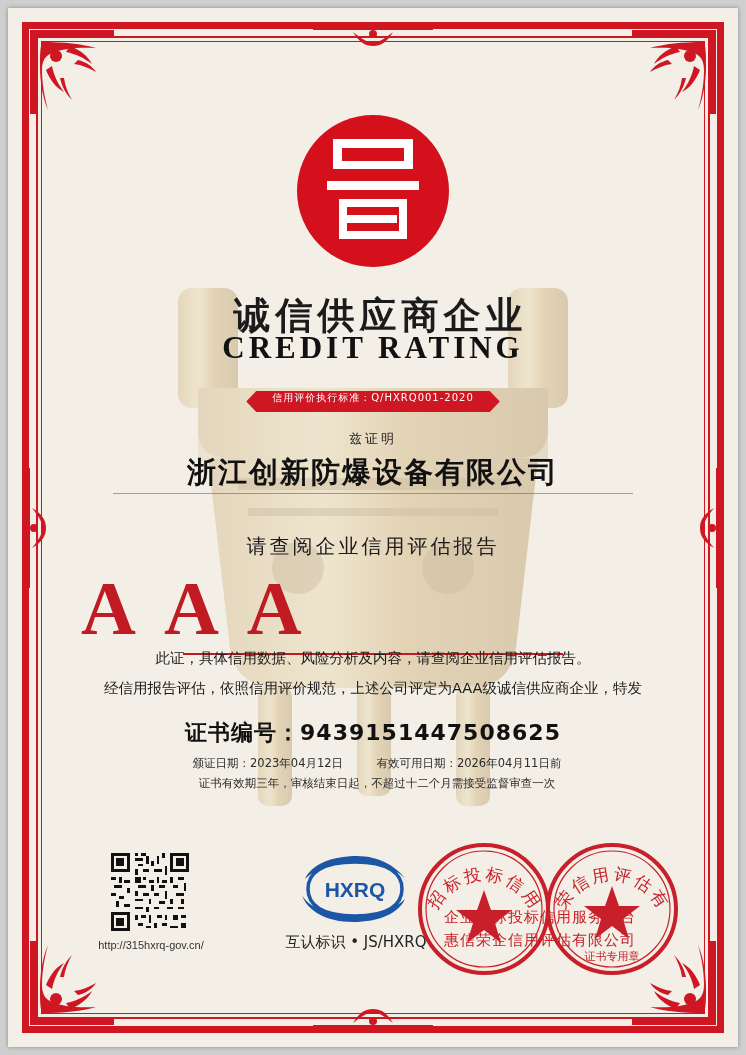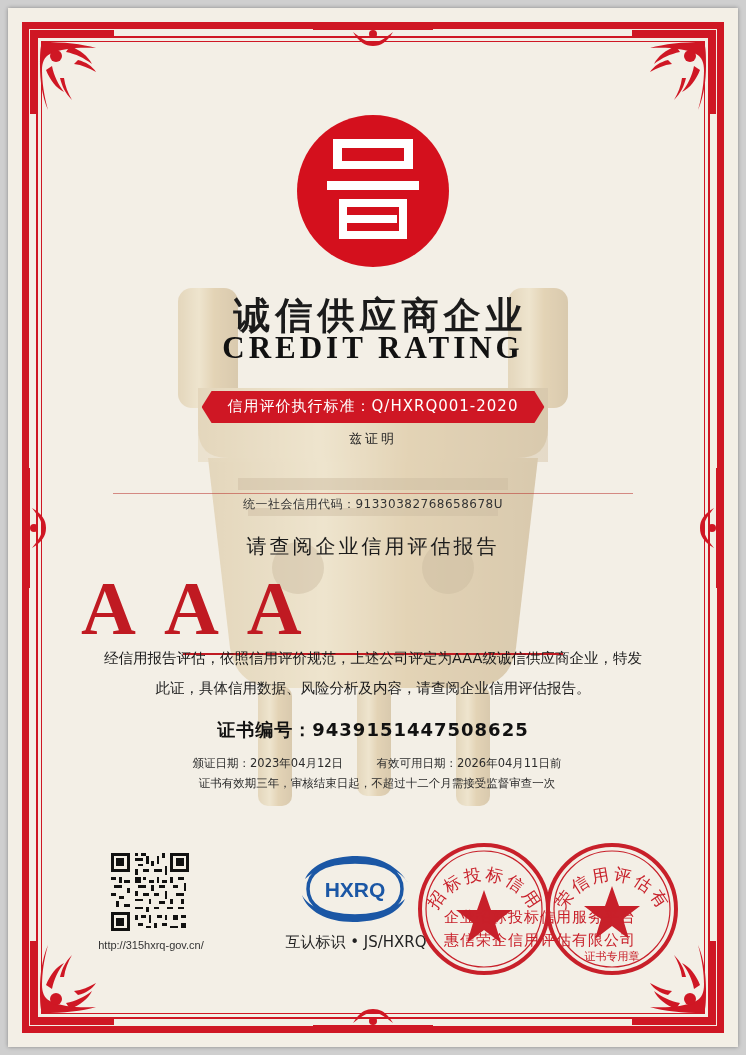--- a/index.html
+++ b/index.html
@@ -73,22 +73,22 @@
     font-family:"Liberation Serif", serif;
     font-size:31px;
     font-weight:bold;
     letter-spacing:4px;
     color:#111;
   }
   .std-banner{
     position:absolute;left:50%;top:338px;transform:translateX(-50%);
     background:#cf1724;
     color:#fff;
-    font-size:15px;
-    padding:6px 26px 7px 26px;
+    font-size:10px;
+    padding:0 26px 7px 26px;
     letter-spacing:1px;
     white-space:nowrap;
     clip-path:polygon(10px 0,calc(100% - 10px) 0,100% 50%,calc(100% - 10px) 100%,10px 100%,0 50%);
     font-family:"DejaVu Sans", sans-serif;
   }
   .hereby{
     position:absolute;left:0;right:0;top:377px;
     text-align:center;font-size:13px;color:#222;letter-spacing:3px;
     font-family:"DejaVu Sans", sans-serif;
   }
@@ -136,21 +136,21 @@
     font-family:"DejaVu Sans", sans-serif;
     font-size:14.5px;
     line-height:30px;
     color:#1b1b1b;
   }
   .cert-no{
     position:absolute;left:0;right:0;top:665px;
     text-align:center;
     font-family:"DejaVu Sans", sans-serif;
     font-weight:bold;
-    font-size:18px;
+    font-size:22px;
     color:#111;
     letter-spacing:1px;
   }
   .dates{
     position:absolute;left:8px;right:0;top:700px;
     text-align:center;
     font-family:"DejaVu Sans", sans-serif;
     font-size:11.5px;
     color:#2b2b2b;
     line-height:20px;
@@ -312,30 +312,30 @@
         <rect x="46" y="120" width="68" height="8"></rect>
         <rect x="106" y="88" width="8" height="40"></rect>
       </g>
     </svg>
 
     <div class="title-cn">诚信供应商企业</div>
     <div class="title-en">CREDIT RATING</div>
     <div class="std-banner">信用评价执行标准：Q/HXRQ001-2020</div>
 
     <div class="hereby">兹证明</div>
+    <div class="company">浙江创新防爆设备有限公司</div>
     <div class="company-rule"></div>
-    <div class="uscc">统一社会信用代码：91330382768658678U</div>
 
     <div class="grade-label">请查阅企业信用评估报告</div>
     <div class="grade">AAA</div>
     <div class="grade-rule"></div>
 
     <div class="desc">
+      <div>此证，具体信用数据、风险分析及内容，请查阅企业信用评估报告。</div>
       <div>经信用报告评估，依照信用评价规范，上述公司评定为AAA级诚信供应商企业，特发</div>
-      <div>此证，具体信用数据、风险分析及内容，请查阅企业信用评估报告。</div>
     </div>
 
     <div class="cert-no">证书编号：9439151447508625</div>
 
     <div class="dates">
       <div>
         <span>颁证日期：2023年04月12日</span>
         <span class="sp"></span>
         <span>有效可用日期：2026年04月11日前</span>
       </div>

